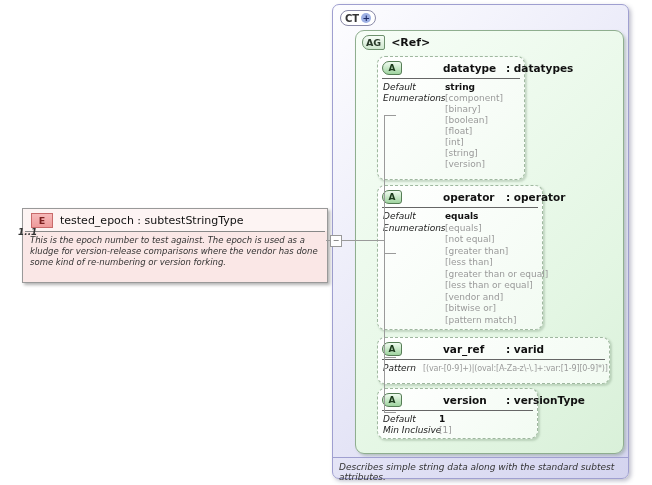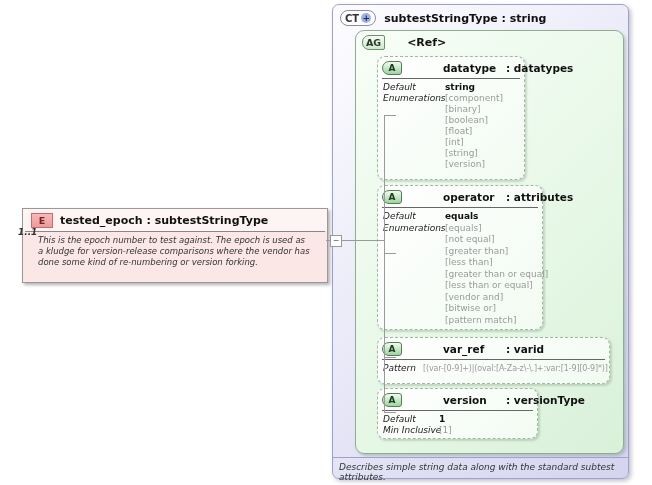--- a/index.html
+++ b/index.html
@@ -34,21 +34,21 @@
     font-size:9px; font-style:italic; color:#333;
   }
 
   
   .ag-box {
     position:absolute; left:22px; top:25px; width:267px; height:422px;
     border:1px solid #8fae8f; border-radius:9px;
     background:linear-gradient(135deg,#f7fef7 0%,#e3f6e3 70%,#d9f0d9 100%);
     box-shadow:2px 2px 3px rgba(100,130,100,.35);
   }
-  .ag-header { position:absolute; left:6px; top:4px; display:flex; align-items:center; gap:22px; }
+  .ag-header { position:absolute; left:6px; top:4px; display:flex; align-items:center; gap:6px; }
   .ag-badge {
     height:13px; padding:0 3px; display:flex; align-items:center;
     border:1px solid #6c8f6c; border-radius:7px 2px 2px 7px;
     background:linear-gradient(#f6fcf6,#cfe8cf);
     font-size:9.5px; font-weight:bold; color:#2a3a2a;
   }
   .ag-name { font-size:11px; font-weight:bold; display:inline-block; min-width:50px; }
   .ag-type { font-size:11px; font-weight:bold; }
 
   
@@ -85,23 +85,23 @@
     position:absolute; left:22px; top:208px; width:304px; height:73px;
     border:1px solid #999999; background:#fae7e6;
     box-shadow:2px 2px 3px rgba(0,0,0,.3);
   }
   .el-header { display:flex; align-items:center; gap:7px; padding:4px 6px 3px 8px; background:#fdf4f3; }
   .e-badge {
     flex:none; width:20px; height:13px; display:flex; align-items:center; justify-content:center;
     border:1px solid #c86a6a; background:linear-gradient(#f6baba,#ee9a9a);
     font-size:9.5px; font-weight:bold; color:#7a1f1f;
   }
-  .el-title { font-size:11px; font-weight:bold; color:#111; white-space:nowrap; }
+  .el-title { font-size:11px; font-weight:normal; color:#111; white-space:nowrap; }
   .el-sep { height:1px; background:#888; margin:0 2px; }
-  .el-desc { font-style:italic; font-size:8.5px; color:#333; padding:3px 15px; line-height:11px; }
+  .el-desc { font-style:italic; font-size:8.5px; color:#333; padding:3px 7px; line-height:11px; }
   .cardinality {
     position:absolute; left:18px; top:227px;
     font-size:9px; font-style:italic; font-weight:bold; color:#333;
   }
 
   
   .collapse-box {
     position:absolute; left:330px; top:235px; width:10px; height:10px;
     border:1px solid #999; background:#fff;
     display:flex; align-items:center; justify-content:center;
@@ -112,21 +112,20 @@
 <body>
 
 <div class="canvas">
 
   <div class="ct-box">
     <div class="ct-header">
       <span class="ct-badge">
         <span>CT</span>
         <span class="ct-plus">+</span>
       </span>
-      <span class="ct-title">subtestStringType : string</span>
     </div>
 
     <div class="ag-box">
       <div class="ag-header">
         <span class="ag-badge">AG</span>
         <span class="ag-name">&lt;Ref&gt;</span>
       </div>
 
       <div class="attr-box datatype">
         <div class="attr-header">
@@ -152,21 +151,21 @@
           <div class="pval">[string]</div>
           <div class="plabel"></div>
           <div class="pval">[version]</div>
         </div>
       </div>
 
       <div class="attr-box operator">
         <div class="attr-header">
           <span class="a-badge">A</span>
           <span class="attr-name">operator</span>
-          <span class="attr-type">: attributes</span>
+          <span class="attr-type">: operator</span>
         </div>
         <div class="hsep"></div>
         <div class="prop-grid">
           <div class="plabel">Default</div>
           <div class="pval bold">equals</div>
           <div class="plabel">Enumerations</div>
           <div class="pval">[equals]</div>
           <div class="plabel"></div>
           <div class="pval">[not equal]</div>
           <div class="plabel"></div>

